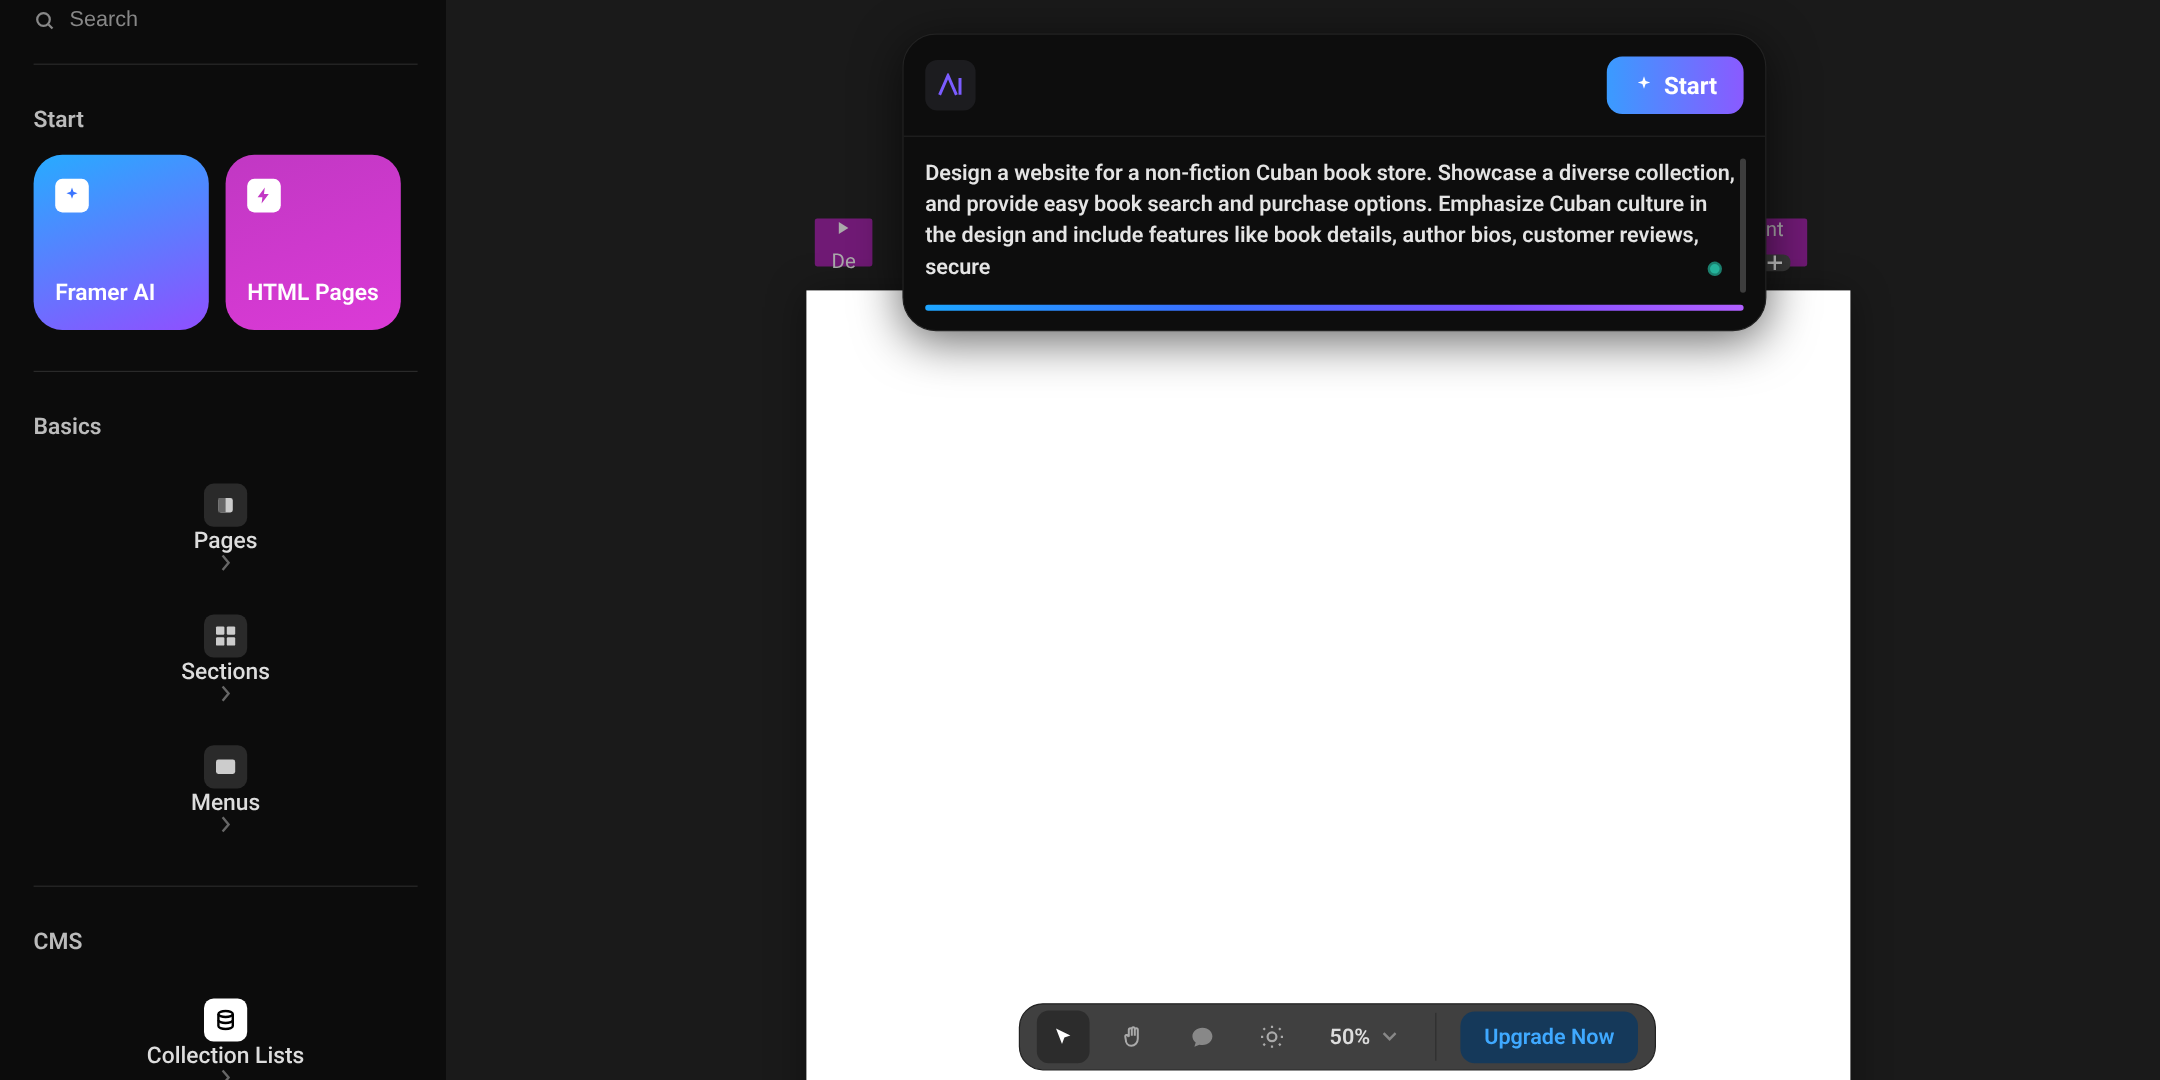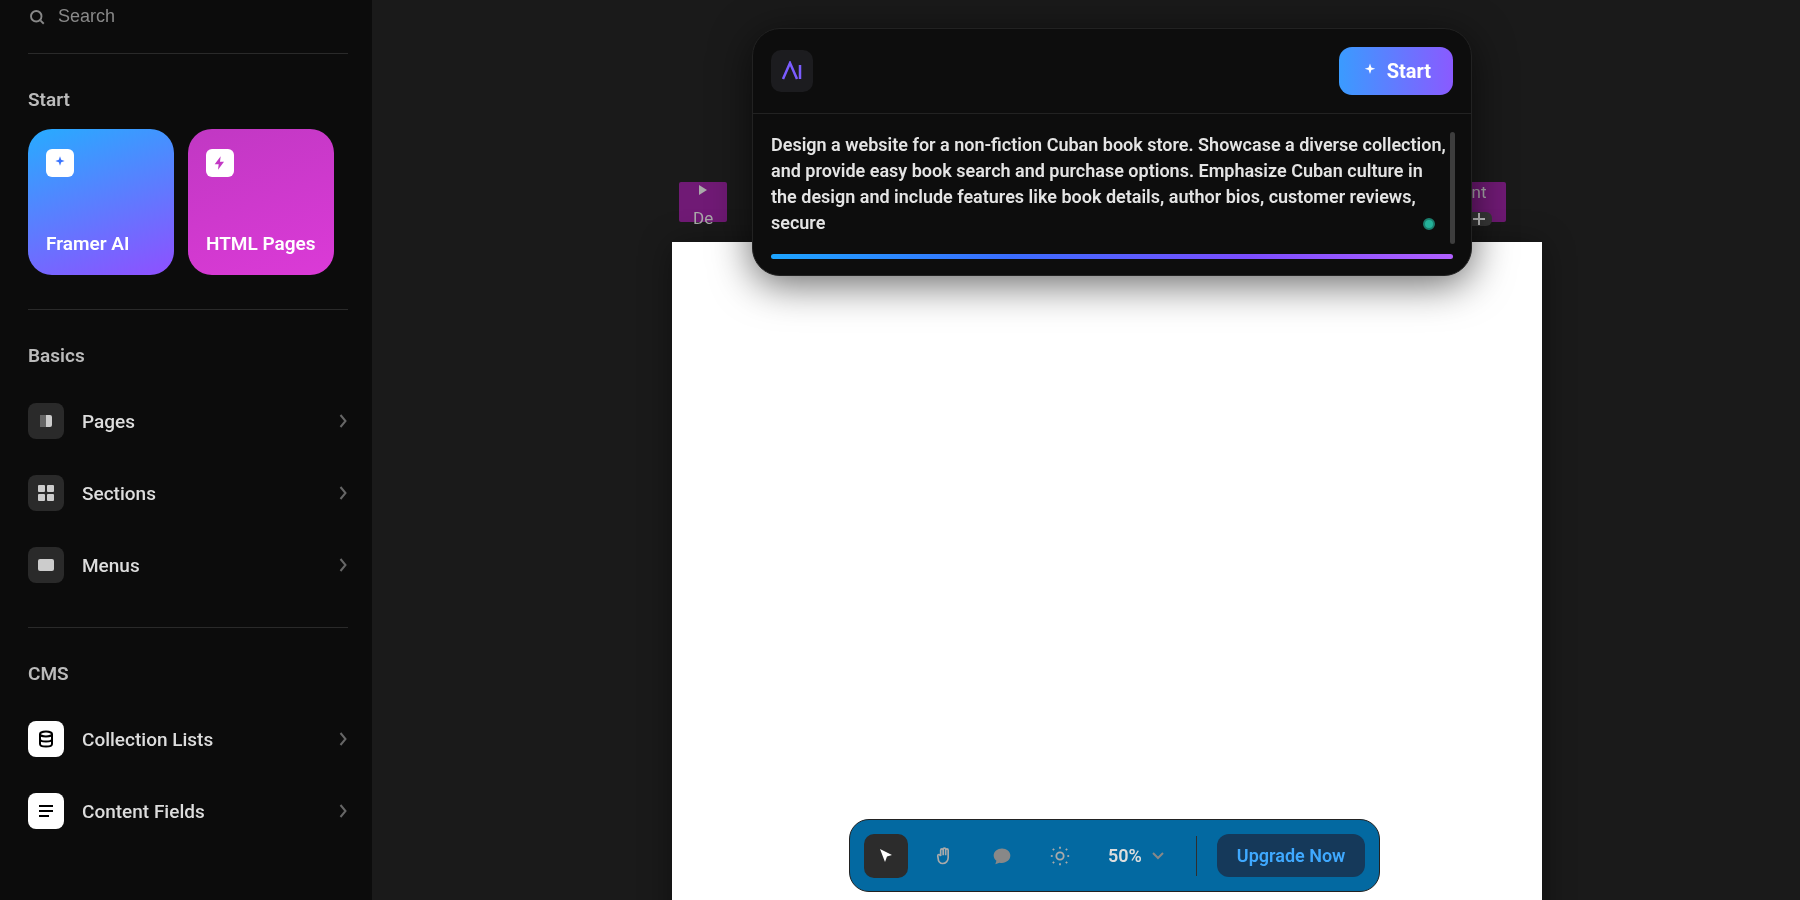--- a/index.html
+++ b/index.html
@@ -72,23 +72,23 @@
   align-items: center;
   justify-content: center;
 }
 .tile-label { font-size: 19px; font-weight: 600; color: #fff; }
 
 .list { border-bottom: 1px solid #2a2a2a; padding-bottom: 26px; }
 .list.last { border-bottom: none; }
 .list-item {
   display: flex;
   align-items: center;
-  gap: 18px;
   padding: 18px 0;
   cursor: pointer;
+  flex-direction: column;
 }
 .li-icon {
   width: 36px; height: 36px;
   background: #2a2a2a;
   border-radius: 8px;
   display:flex;
   align-items:center;
   justify-content:center;
 }
 .li-icon.white { background: #fff; color:#000;}
@@ -196,23 +196,23 @@
   margin: 8px 18px 16px 18px;
   border-radius: 3px;
   background: linear-gradient(90deg, #1da5ff 0%, #3a6dff 35%, #7b4dff 70%, #b160ff 100%);
 }
 
 
 .bottom-bar {
   position: absolute;
   left: 849px;
   bottom: 8px;
-  background: #0369a1;
+  background: #404040;
   border-radius: 20px;
-  height: 73px;
+  height: 56px;
   display: flex;
   align-items: center;
   padding: 8px 14px;
   gap: 14px;
   border: 1px solid #222;
 }
 .tool-btn {
   width: 44px; height: 44px;
   border-radius: 10px;
   display:flex; align-items:center; justify-content:center;

